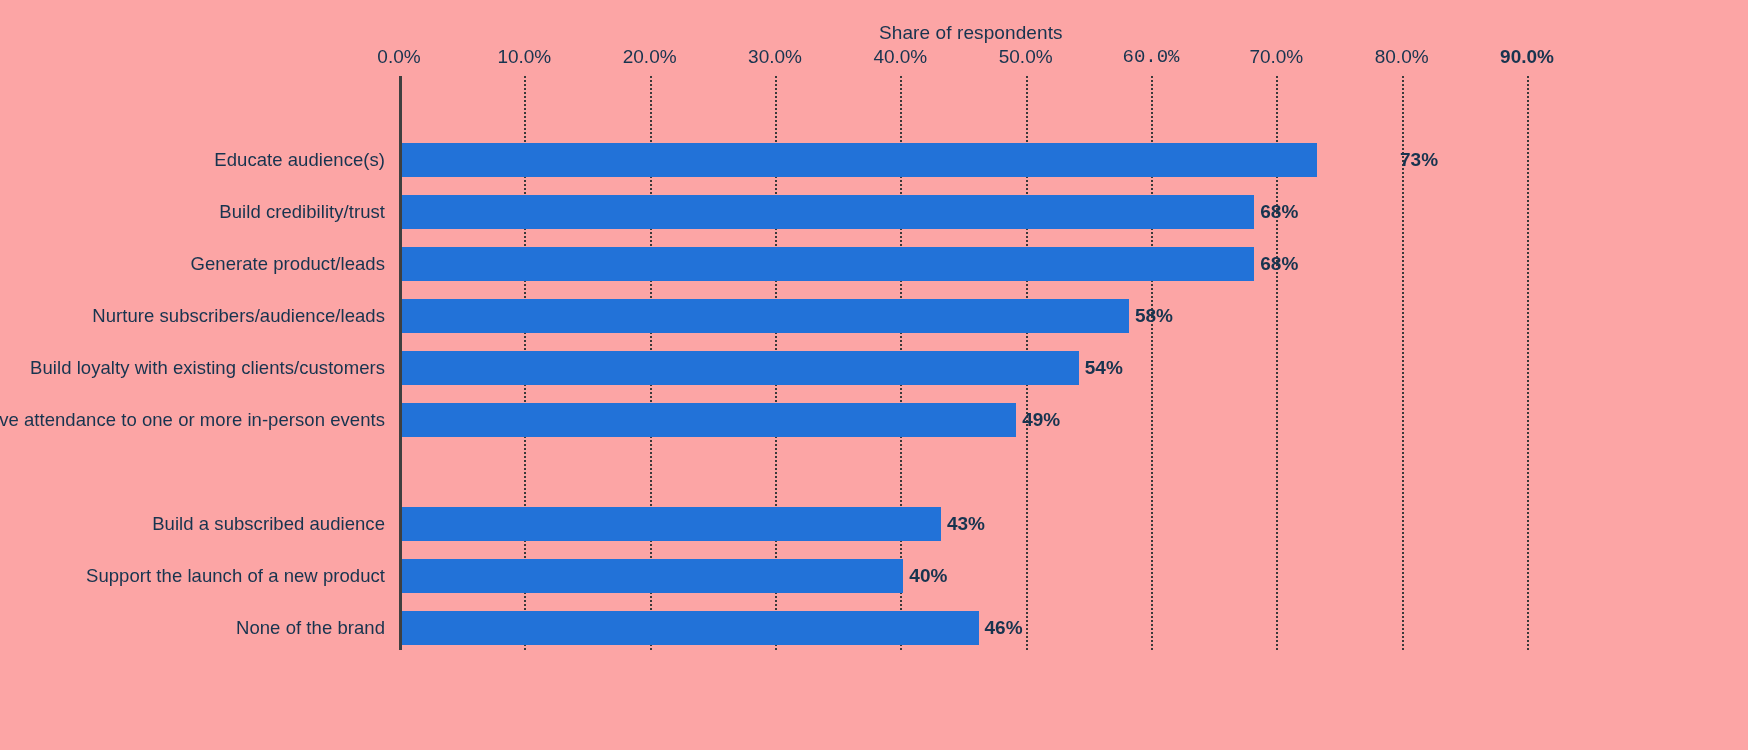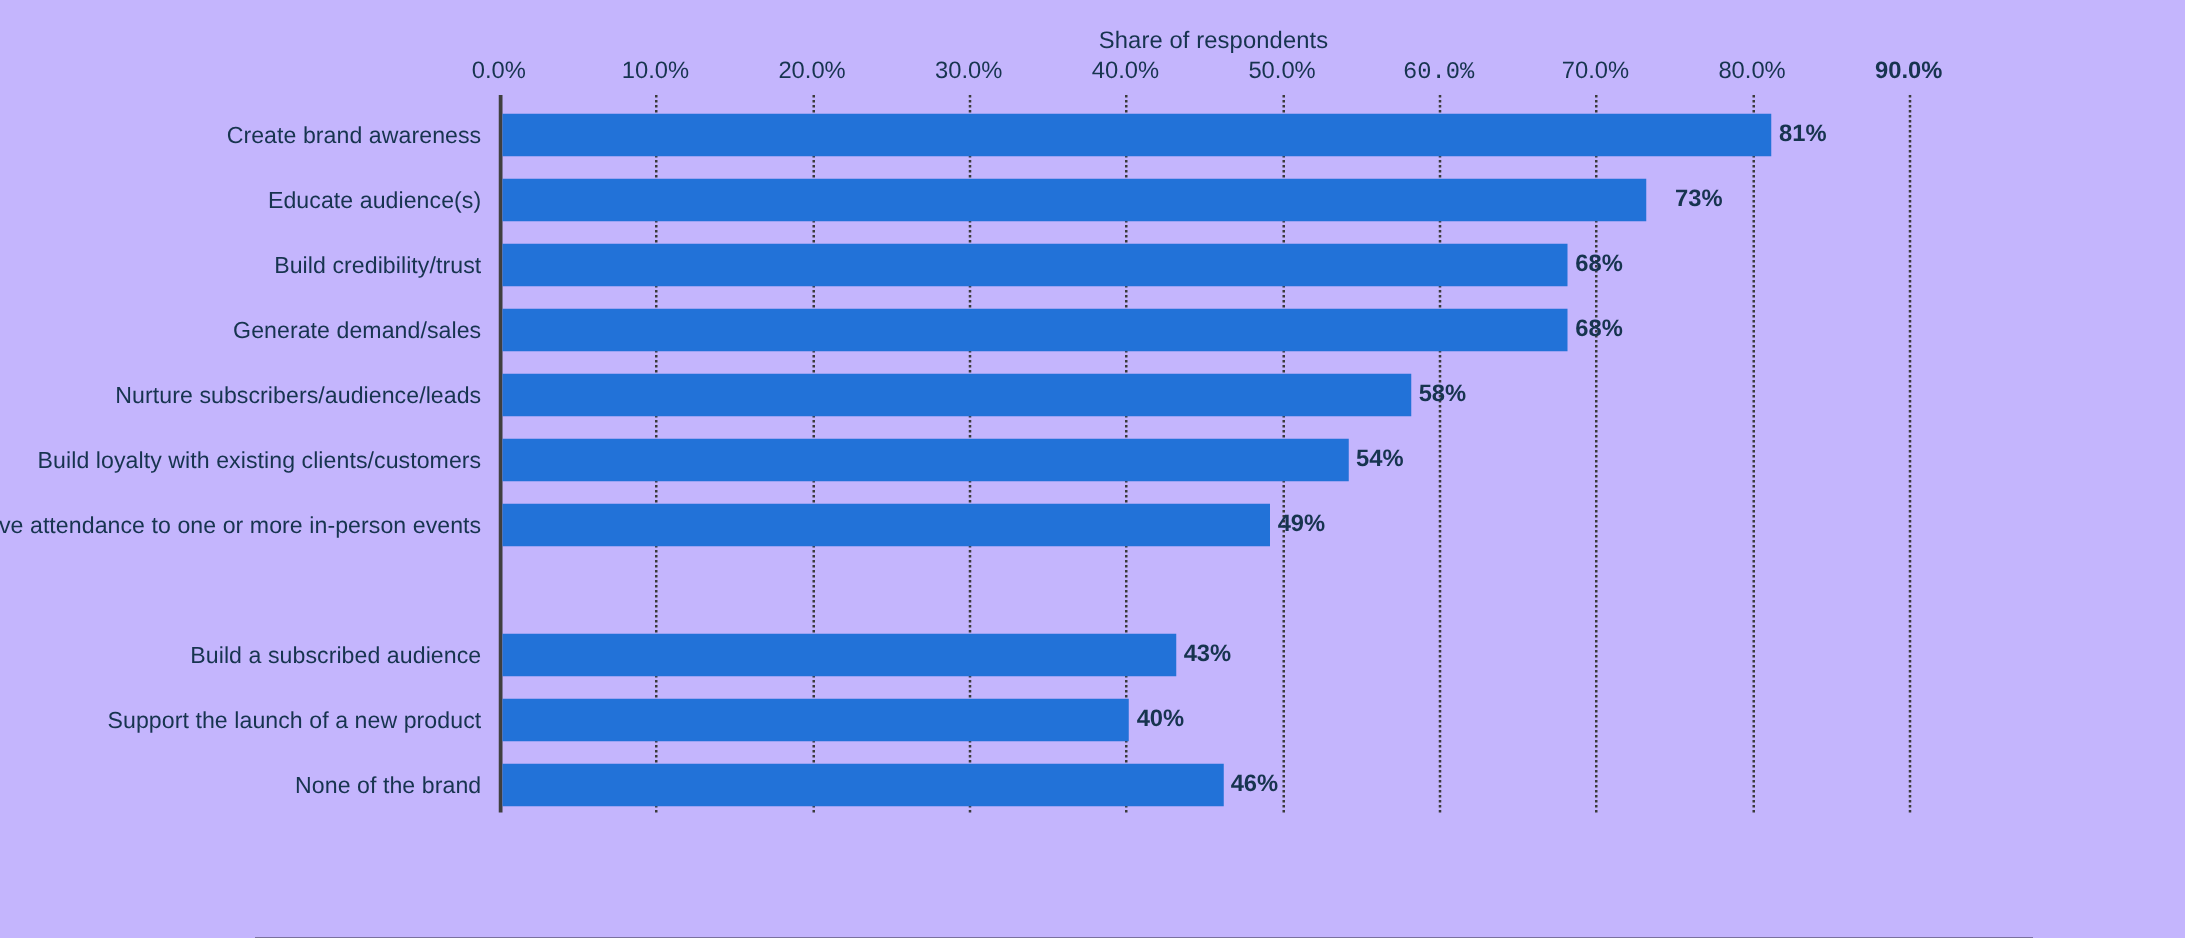--- a/index.html
+++ b/index.html
@@ -11,21 +11,21 @@
     width: 1748px;
     height: 750px;
     overflow: hidden;
     font-family: "Liberation Sans", sans-serif;
   }
 
   #chart-root {
     position: relative;
     width: 1748px;
     height: 750px;
-    background: #c4b5fd;
+    background: #fca5a5;
   }
 
   
   
   
 
   #chart-title {
     position: absolute;
     left: 879px;
     top: 22px;
@@ -150,43 +150,36 @@
       <div class="gridline" style="left: 775px;"></div>
       <div class="gridline" style="left: 900.333px;"></div>
       <div class="gridline" style="left: 1025.67px;"></div>
       <div class="gridline" style="left: 1151px;"></div>
       <div class="gridline" style="left: 1276.33px;"></div>
       <div class="gridline" style="left: 1401.67px;"></div>
       <div class="gridline" style="left: 1527px;"></div>
     </div>
 
   <div id="plot-rows">
-      <div class="bar-row" style="top: 6px;">
-        <div class="cat-label">Create brand awareness</div>
-        <div class="bar-track">
-          <div class="bar-fill" style="width: 1015.2px; background: rgb(34, 114, 216);"></div>
-          <div class="bar-value" style="left: 1015.2px;">81%</div>
-        </div>
-      </div>
       <div class="bar-row" style="top: 58px;">
         <div class="cat-label">Educate audience(s)</div>
         <div class="bar-track">
           <div class="bar-fill" style="width: 914.933px; background: rgb(34, 114, 216);"></div>
-          <div class="bar-value" style="left: 902px; padding-left: 36px;">73%</div>
+          <div class="bar-value" style="left: 962px; padding-left: 36px;">73%</div>
         </div>
       </div>
       <div class="bar-row" style="top: 110px;">
         <div class="cat-label">Build credibility/trust</div>
         <div class="bar-track">
           <div class="bar-fill" style="width: 852.267px; background: rgb(34, 114, 216);"></div>
           <div class="bar-value" style="left: 852.267px;">68%</div>
         </div>
       </div>
       <div class="bar-row" style="top: 162px;">
-        <div class="cat-label">Generate demand/sales</div>
+        <div class="cat-label">Generate product/leads</div>
         <div class="bar-track">
           <div class="bar-fill" style="width: 852.267px; background: rgb(34, 114, 216);"></div>
           <div class="bar-value" style="left: 852.267px;">68%</div>
         </div>
       </div>
       <div class="bar-row" style="top: 214px;">
         <div class="cat-label">Nurture subscribers/audience/leads</div>
         <div class="bar-track">
           <div class="bar-fill" style="width: 726.933px; background: rgb(34, 114, 216);"></div>
           <div class="bar-value" style="left: 726.933px;">58%</div>

